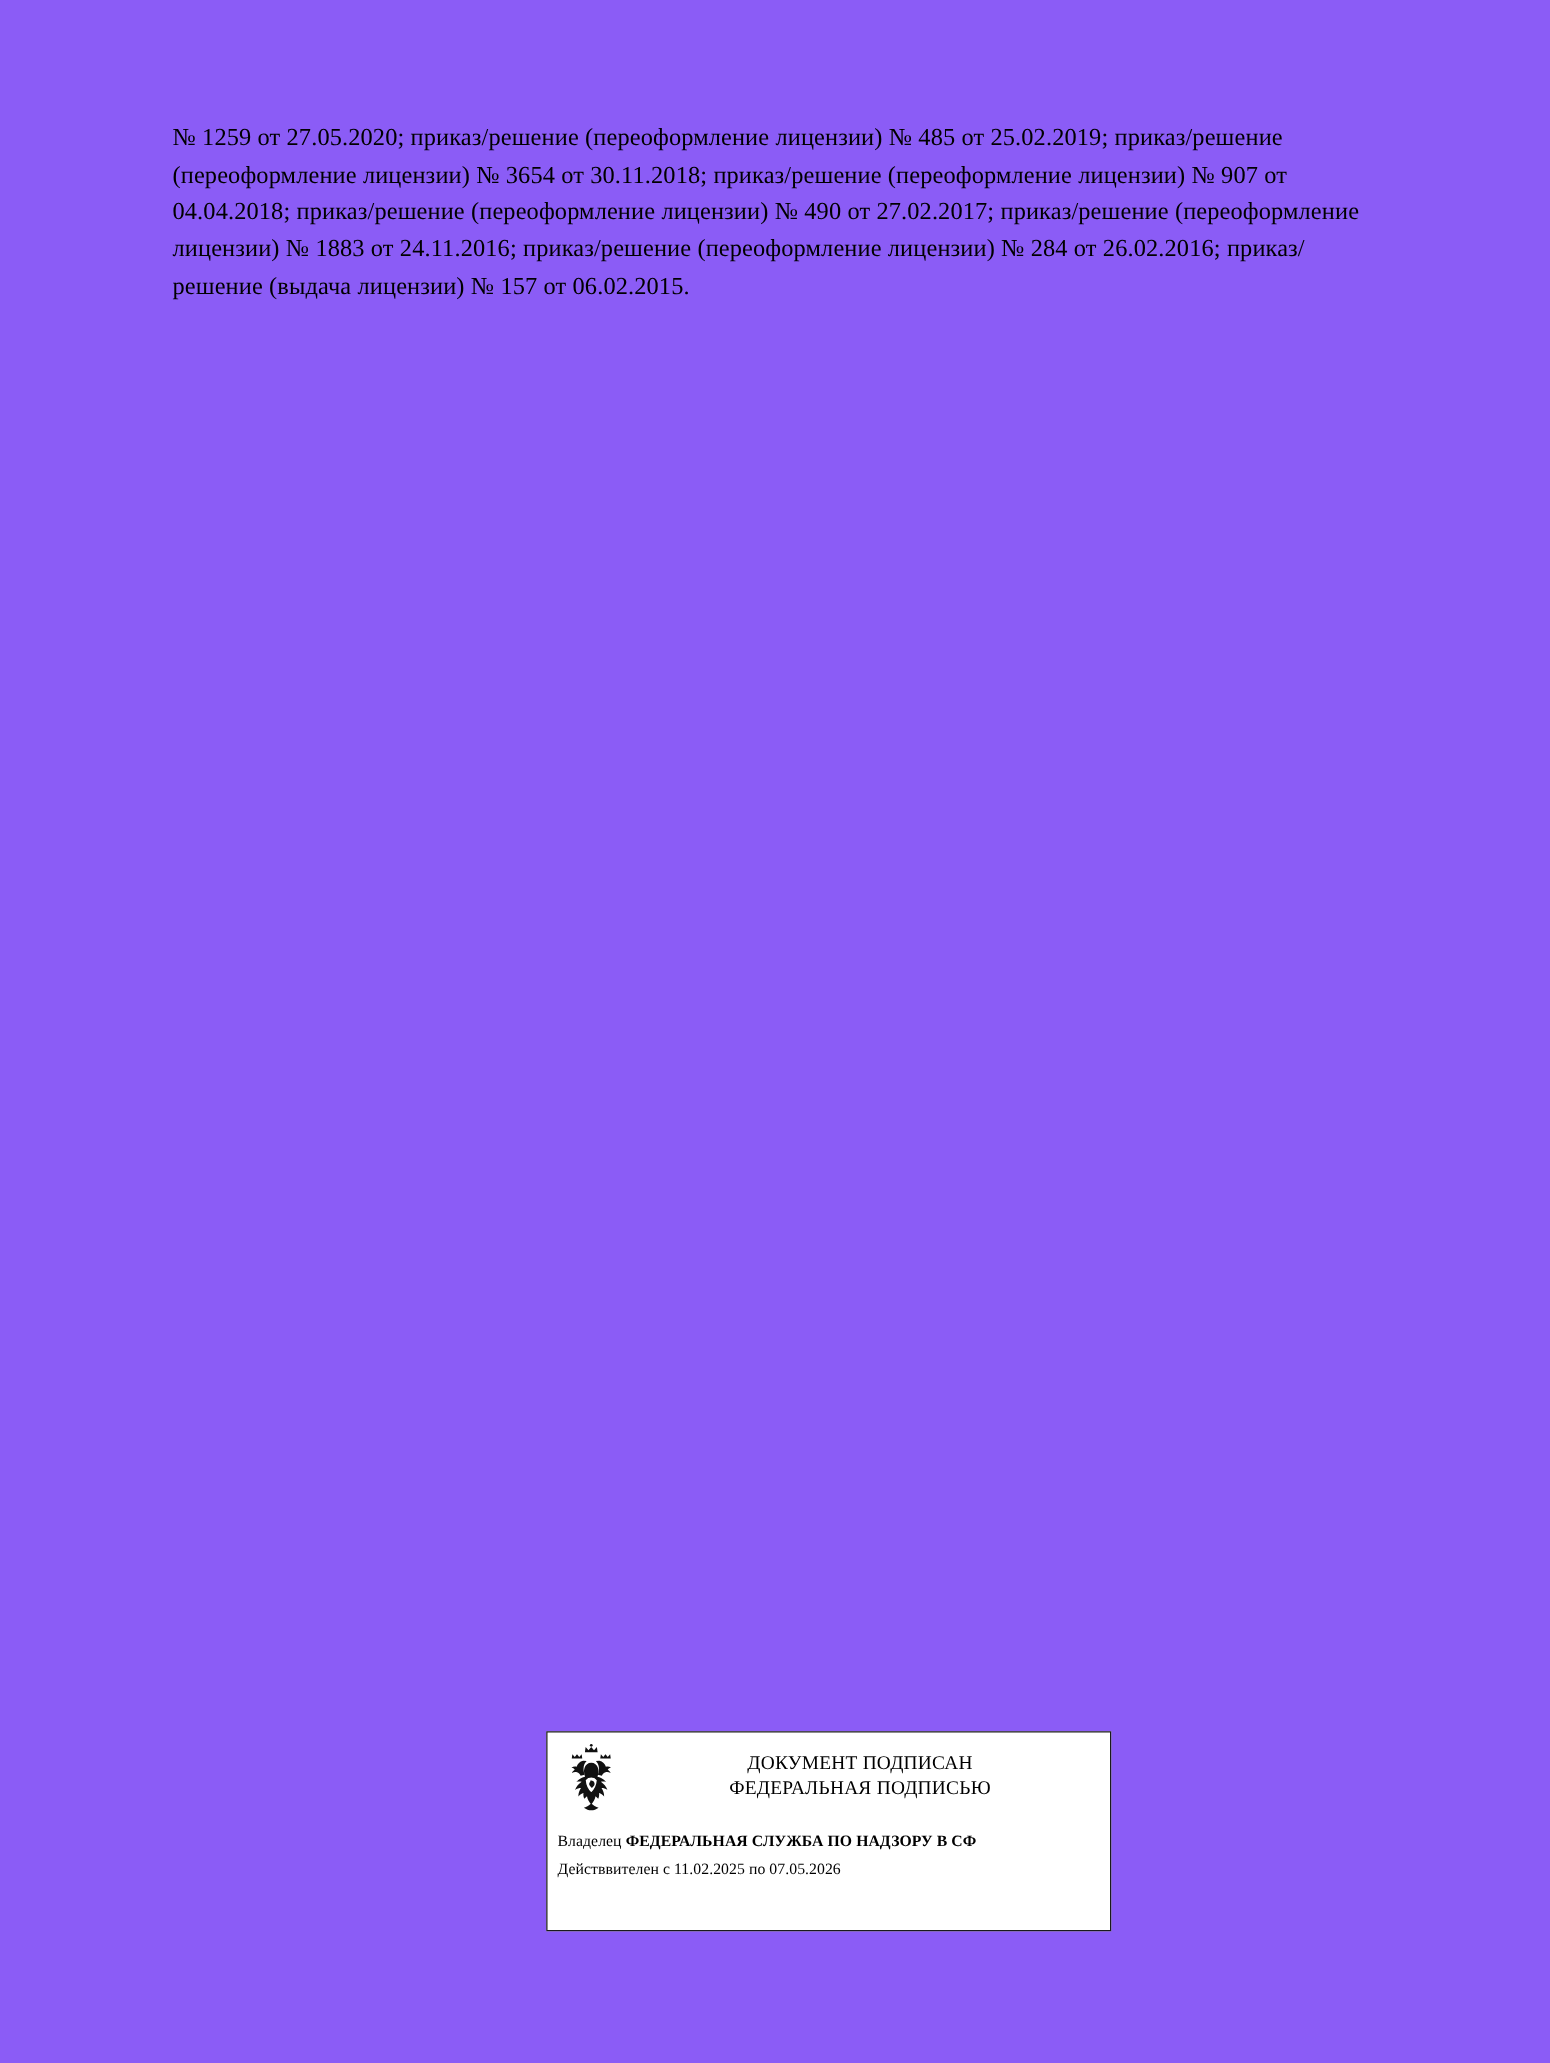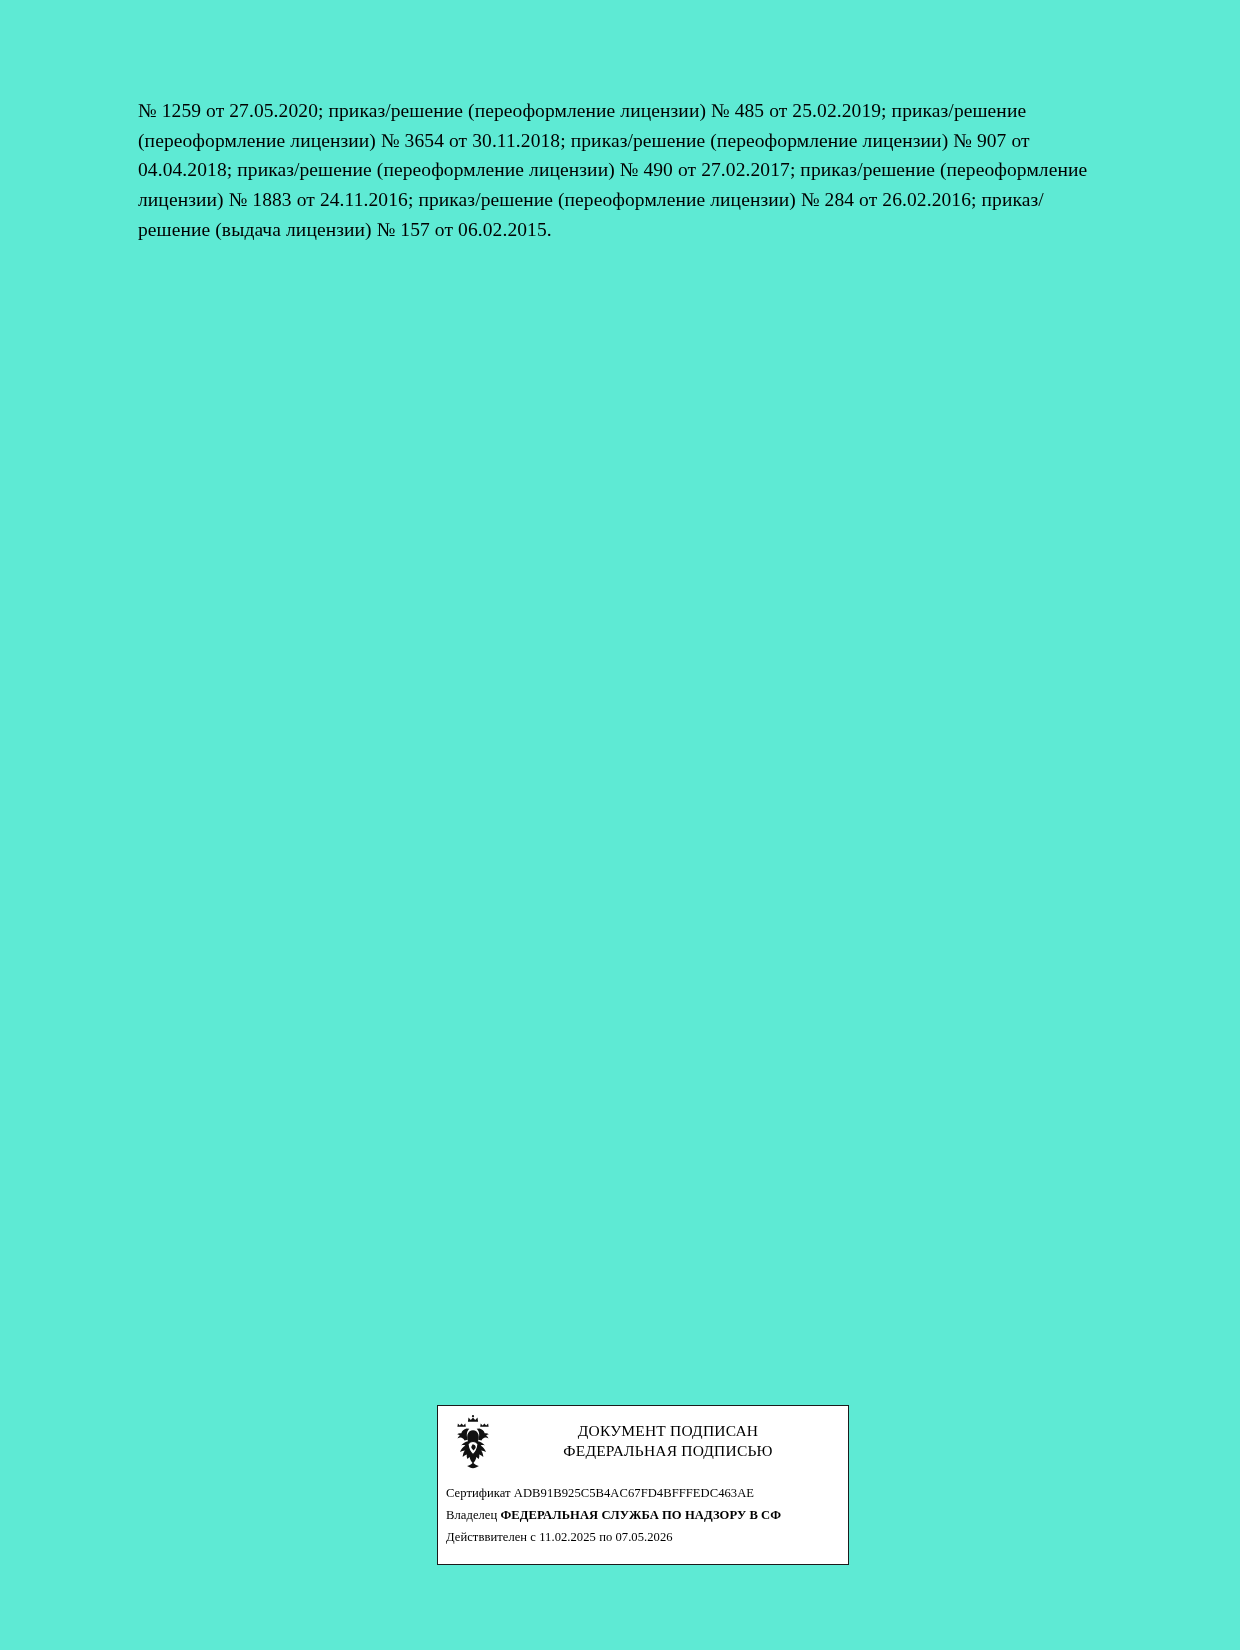--- a/index.html
+++ b/index.html
@@ -12,21 +12,21 @@
     height: 1650px;
     position: relative;
     font-family: "Liberation Serif", "DejaVu Serif", serif;
     color: #000000;
   }
   .page {
     position: absolute;
     inset: 0;
     width: 1240px;
     height: 1650px;
-    background: #5eead4;
+    background: #8b5cf6;
   }
   .content {
     position: absolute;
     left: 138px;
     top: 96px;
     width: 965px;
   }
   .para {
     font-size: 19.5px;
     line-height: 1.52;
@@ -35,27 +35,26 @@
     letter-spacing: 0.1px;
   }
   .para.last {
     margin-bottom: 0;
   }
   
   .stamp {
     position: absolute;
     left: 437px;
     top: 1385px;
-    width: 412px;
+    width: 452px;
     height: 160px;
     border: 1.5px solid #1b1b1b;
     background: #ffffff;
     box-sizing: border-box;
     overflow: hidden;
-    margin-top: 20px;
   }
   .stamp-top {
     display: flex;
     align-items: flex-start;
     padding: 9px 6px 4px 8px;
     height: 72px;
     box-sizing: border-box;
   }
   .emblem {
     width: 54px;
@@ -119,24 +118,20 @@
           <path d="M26.2 29.6 c1.3-.4 2.6 .2 3.2 1.3 .5 .9 .3 2 -.4 2.8 l-1.5 1.7 -1.5-1.7 c-.8-.9 -.9-2.1 -.2-3 .1-.2 .3-.3 .4-.4z"></path>
         </g>
       </svg>
       <div class="stamp-title">
         <div>ДОКУМЕНТ ПОДПИСАН</div>
         <div>ФЕДЕРАЛЬНАЯ ПОДПИСЬЮ</div>
       </div>
     </div>
     <div class="stamp-lines">
       <div class="stamp-line">
-        <span>Сертификат</span>
-        <span>ADB91B925C5B4AC67FD4BFFFEDC463AE</span>
-      </div>
-      <div class="stamp-line">
         <span>Владелец</span>
         <b>ФЕДЕРАЛЬНАЯ СЛУЖБА ПО НАДЗОРУ В СФ</b>
       </div>
       <div class="stamp-line">
         <span>Действвителен с</span>
         <span>11.02.2025</span>
         <span>по</span>
         <span>07.05.2026</span>
       </div>
     </div>

